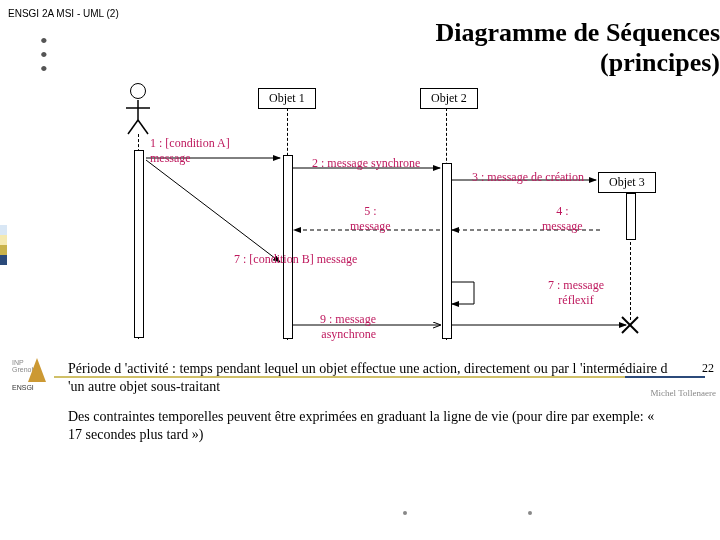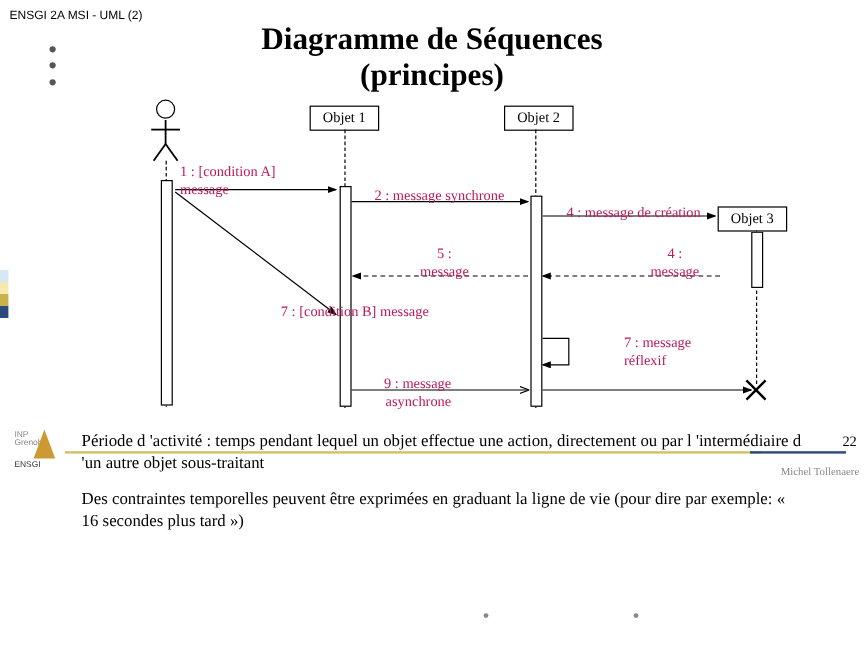--- a/index.html
+++ b/index.html
@@ -1,18 +1,18 @@
 <!DOCTYPE html>
 <html><head>
 <meta charset="utf-8">
 <style>
 html,body{margin:0;padding:0;width:720px;height:540px;font-family:"Times New Roman",serif;background:#fff;overflow:hidden}
 .slide{position:relative;width:720px;height:404px}
 .hdr{position:absolute;top:8px;left:8px;font-size:10px;font-family:Arial,sans-serif}
-.title{position:absolute;top:18px;left:0;right:0;text-align:center;font-size:26px;font-weight:bold}
+.title{position:absolute;top:18px;left:0;right:0;text-align:right;font-size:26px;font-weight:bold}
 .bullets{position:absolute;top:34px;left:40px;font-size:22px;line-height:14px;color:#555}
 .stripes{position:absolute;top:225px;left:0;width:7px}
 .stripes div{height:10px;width:7px}
 .txt{position:absolute;font-size:12px;color:#be185d}
 .obox{position:absolute;border:1px solid #000;background:#fff;font-size:12px;text-align:center;padding:2px 10px}
 .lifeline{position:absolute;width:0;border-left:1px dashed #000}
 .act{position:absolute;width:8px;border:1px solid #000;background:#fff}
 .actor-head{position:absolute;width:14px;height:14px;border:1.5px solid #000;border-radius:50%}
 svg.full{position:absolute;top:0;left:0;width:720px;height:540px;pointer-events:none}
 .footer-band{position:absolute;bottom:26px;left:0;right:0;height:2px}
@@ -94,33 +94,33 @@
 <div class="lifeline" style="top:192px;left:630px;height:128px"></div>
 
 <div class="act" style="top:150px;left:134px;height:186px"></div>
 <div class="act" style="top:155px;left:283px;height:182px"></div>
 <div class="act" style="top:163px;left:442px;height:174px"></div>
 <div class="act" style="top:193px;left:626px;height:45px"></div>
 
 <div class="txt" style="top:136px;left:150px;white-space:pre-line">1 : [condition A]
 message</div>
 <div class="txt" style="top:156px;left:312px">2 : message synchrone</div>
-<div class="txt" style="top:170px;left:472px">4 : message de création</div>
+<div class="txt" style="top:170px;left:472px">3 : message de création</div>
 <div class="txt" style="top:204px;left:542px;white-space:pre-line;text-align:center">4 :
 message</div>
 <div class="txt" style="top:204px;left:350px;white-space:pre-line;text-align:center">5 :
 message</div>
 <div class="txt" style="top:252px;left:234px">7 : [condition B] message</div>
-<div class="txt" style="top:278px;left:520px;white-space:pre-line;">7 : message
+<div class="txt" style="top:278px;left:548px;white-space:pre-line;text-align:center">7 : message
 réflexif</div>
 <div class="txt" style="top:312px;left:320px;white-space:pre-line;text-align:right">9 : message
 asynchrone</div>
 
 <div class="para" style="top:360px;left:68px;width:600px">Période d 'activité : temps pendant lequel un objet effectue une action, directement ou par l 'intermédiaire d 'un autre objet sous-traitant</div>
-<div class="para" style="top:408px;left:68px;width:600px">Des contraintes temporelles peuvent être exprimées en graduant la ligne de vie (pour dire par exemple: « 16 secondes plus tard »)</div>
+<div class="para" style="top:408px;left:68px;width:600px">Des contraintes temporelles peuvent être exprimées en graduant la ligne de vie (pour dire par exemple: « 17 secondes plus tard »)</div>
 
 <div class="logo">
   <div class="logot2">INP Grenoble</div>
   <div class="logotri"></div>
   <div class="logot">ENSGI</div>
 </div>
 <div class="footer-band">
       <div class="a"></div>
       <div class="b"></div>
     </div>

